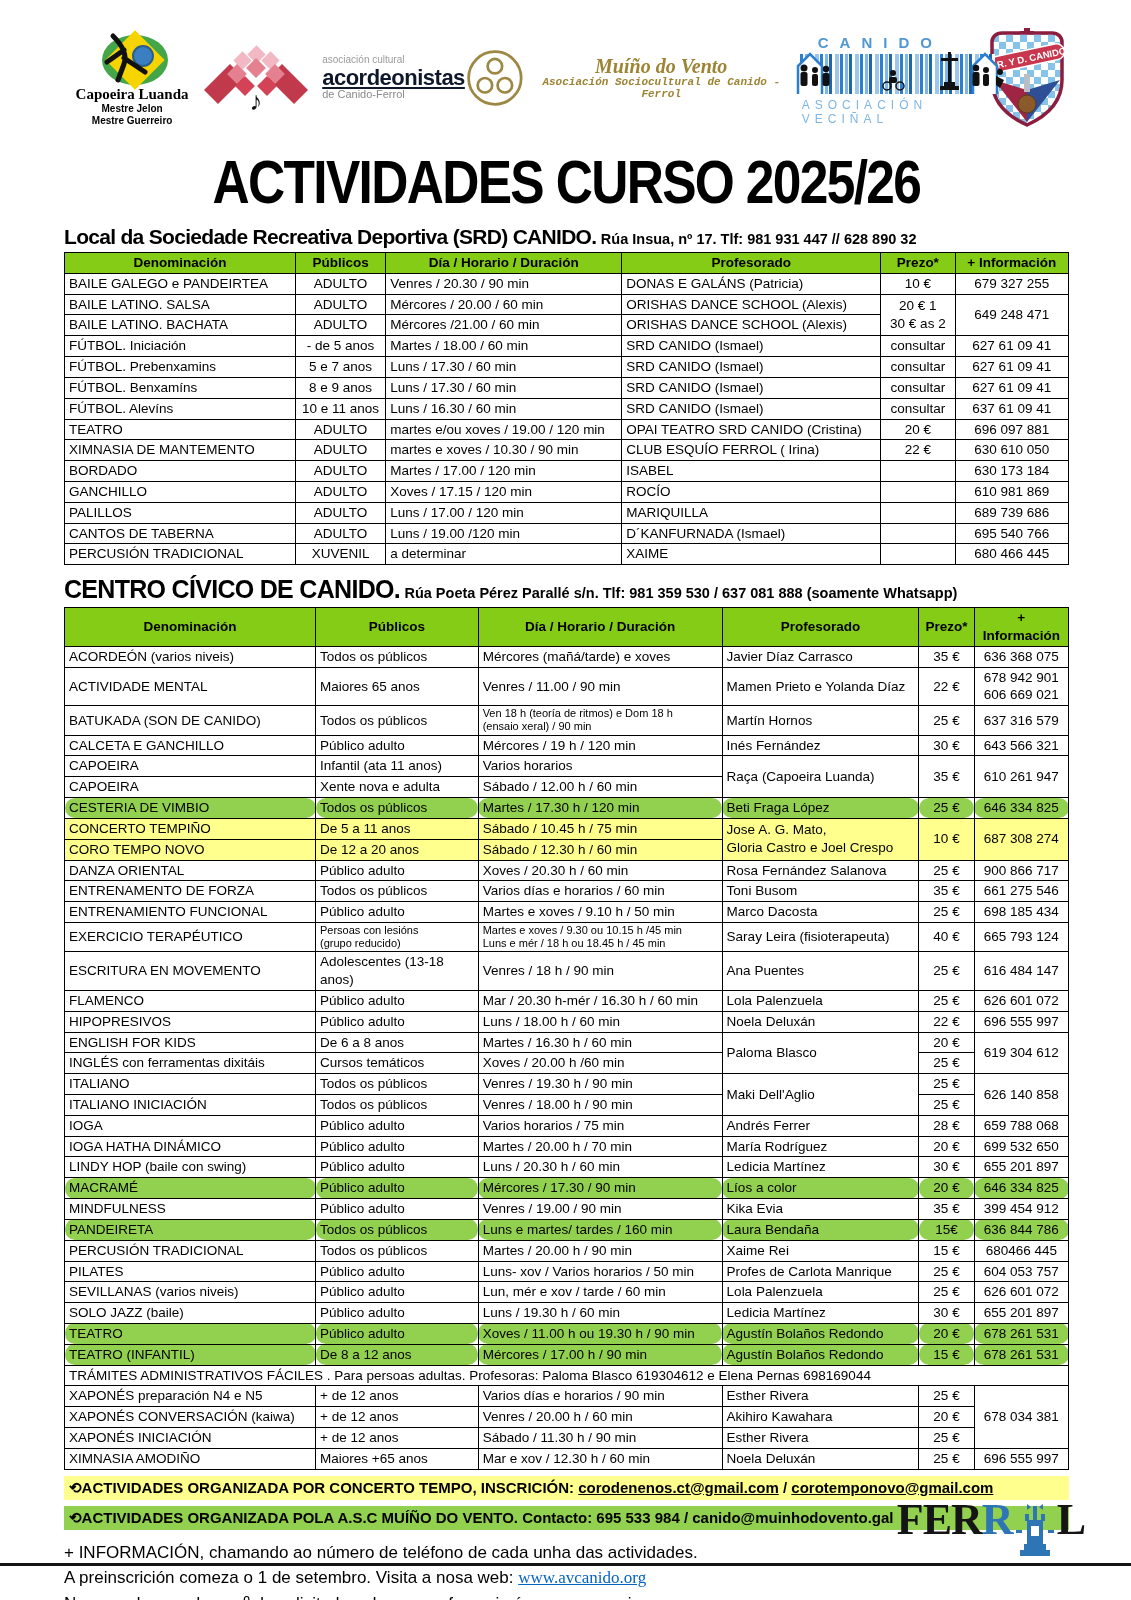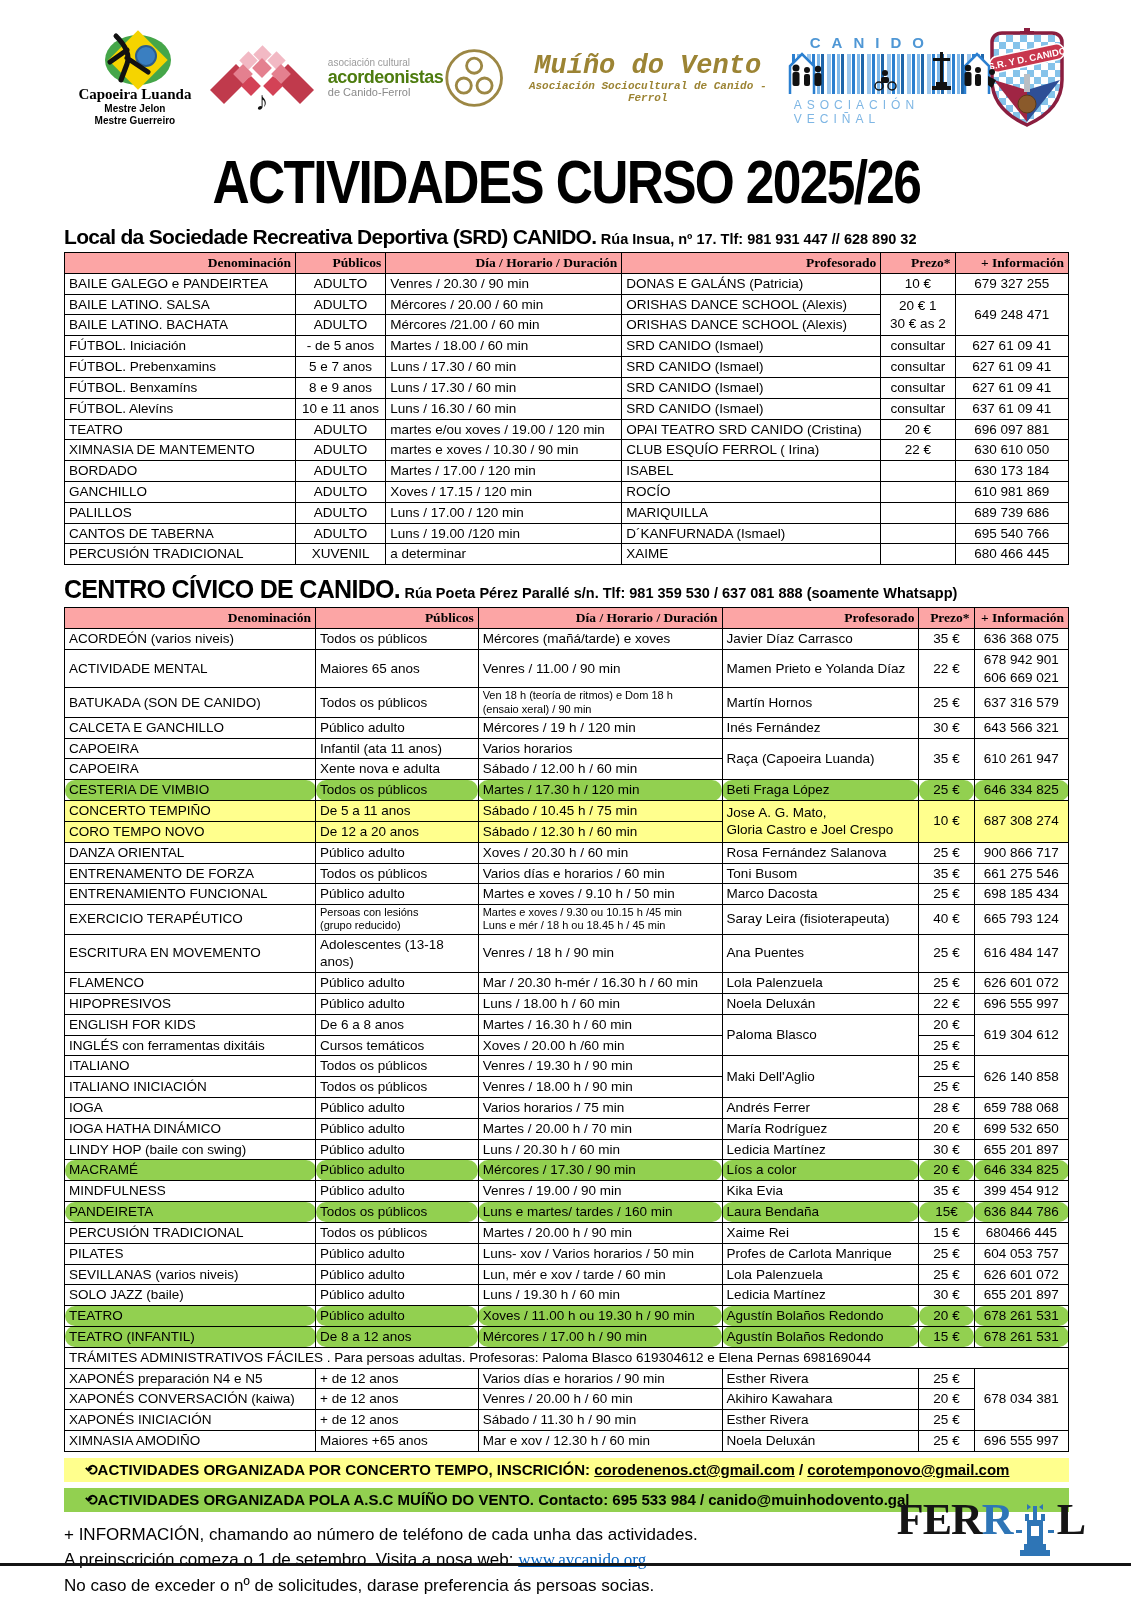--- a/index.html
+++ b/index.html
@@ -6,48 +6,48 @@
   body{width:1131px;height:1600px;overflow:hidden;font-family:"Liberation Sans",sans-serif;color:#000;position:relative;}
   .page{padding:0 62px 0 64px;}
   
   .logos{display:flex;justify-content:space-between;align-items:center;margin-top:24px;height:108px;}
   .logo{display:flex;flex-direction:column;align-items:center;justify-content:center;}
   .cap-title{font-family:"Liberation Serif",serif;font-weight:bold;font-size:15px;margin-top:-6px;}
   .cap-sub{font-size:10px;font-weight:bold;line-height:1.15;text-align:center;}
   .aco{flex-direction:row;gap:10px;}
   .aco-txt{text-align:left;line-height:1.05;}
   .aco-top{color:#9b9b9b;font-size:10px;}
-  .aco-main{color:#4d7c0f;font-weight:bold;font-size:18px;letter-spacing:-.5px;}
+  .aco-main{color:#0f172a;font-weight:bold;font-size:22px;letter-spacing:-.5px;text-decoration:underline;}
   .aco-sub{color:#8a8a8a;font-size:11px;}
   .mui{flex-direction:row;gap:8px;}
   .mui-txt{text-align:center;color:#9c8434;}
-  .mui-main{font-family:Liberation Mono, monospace;font-style:italic;font-weight:bold;font-size:27px;line-height:1;}
+  .mui-main{font-family:Liberation Serif, serif;font-style:italic;font-weight:bold;font-size:20px;line-height:1;}
   .mui-sub{font-family:Liberation Mono, monospace;font-style:italic;font-size:11px;font-weight:bold;}
   .can{position:relative;width:215px;height:92px;}
   .can-name{position:absolute;top:2px;left:28px;color:#4f97d5;font-size:15px;font-weight:bold;letter-spacing:11px;}
   .can-bar{position:absolute;top:22px;left:10px;width:195px;height:40px;background:repeating-linear-gradient(90deg,#2b7fd0 0 3px,#fff 3px 5px,#7fb7e8 5px 8px,#fff 8px 9px,#1f66ab 9px 12px,#fff 12px 15px,#9cc6ec 15px 19px,#fff 19px 20px);}
   .can-sub{position:absolute;top:66px;left:12px;color:#7eb6e4;font-size:12px;letter-spacing:5px;}
   .can-svg{position:absolute;top:14px;left:0;}
   
   .title{text-align:center;margin:14px 0 8px 0;}
   .title span{display:inline-block;transform:scaleX(.83);transform-origin:center;font-size:62px;font-weight:bold;letter-spacing:-2px;white-space:nowrap;}
   .sec-head{margin:4px 0 3px 0;white-space:nowrap;}
   .sec-head .big{font-weight:bold;font-size:21px;letter-spacing:-.7px;}
   .sec-head .big2{font-weight:bold;font-size:25px;letter-spacing:-.7px;}
   .sec-head .small{font-weight:bold;font-size:14.5px;}
   
   table{width:100%;border-collapse:collapse;table-layout:fixed;}
   th,td{border:1px solid #000;padding:1px 4px;font-size:13.5px;line-height:1.32;vertical-align:middle;overflow:hidden;}
-  th{background:#fca5a5;text-align:right;font-weight:bold;font-family:Liberation Serif, serif;}
+  th{background:#84cc16;text-align:center;font-weight:bold;}
   td.a-l{text-align:left;} td.a-c{text-align:center;}
   td.sm{font-size:11px;line-height:1.2;}
   tr.hl-g td{background:#92d050;border-radius:10px;}
   tr.hl-y td{background:#ffff8d;}
   
-  .banner{margin-top:6px;padding:3px 21px;font-weight:bold;font-size:15px;white-space:nowrap;}
+  .banner{margin-top:6px;padding:3px 5px;font-weight:bold;font-size:15px;white-space:nowrap;}
   .banner.yellow{background:#ffff8d;}
   .banner.green{background:#92d050;}
   .banner a{color:#000;}
   .foot-lines{margin-top:10px;font-size:17px;line-height:1.5;}
   .foot-lines a{color:#0563c1;font-family:Liberation Serif, serif;}
   .bottom-rule{position:absolute;left:0;right:0;top:1563px;border-top:3px solid #141414;}
   .ferrol{position:absolute;right:46px;top:1500px;display:flex;align-items:flex-start;}
   .ferrol .blk{font-family:"Liberation Serif",serif;font-weight:bold;font-size:44px;line-height:.9;color:#151515;letter-spacing:-1px;}
   .ferrol .blu{font-family:"Liberation Serif",serif;font-weight:bold;font-size:44px;line-height:.9;color:#2e75b6;letter-spacing:-1px;}
 </style>

